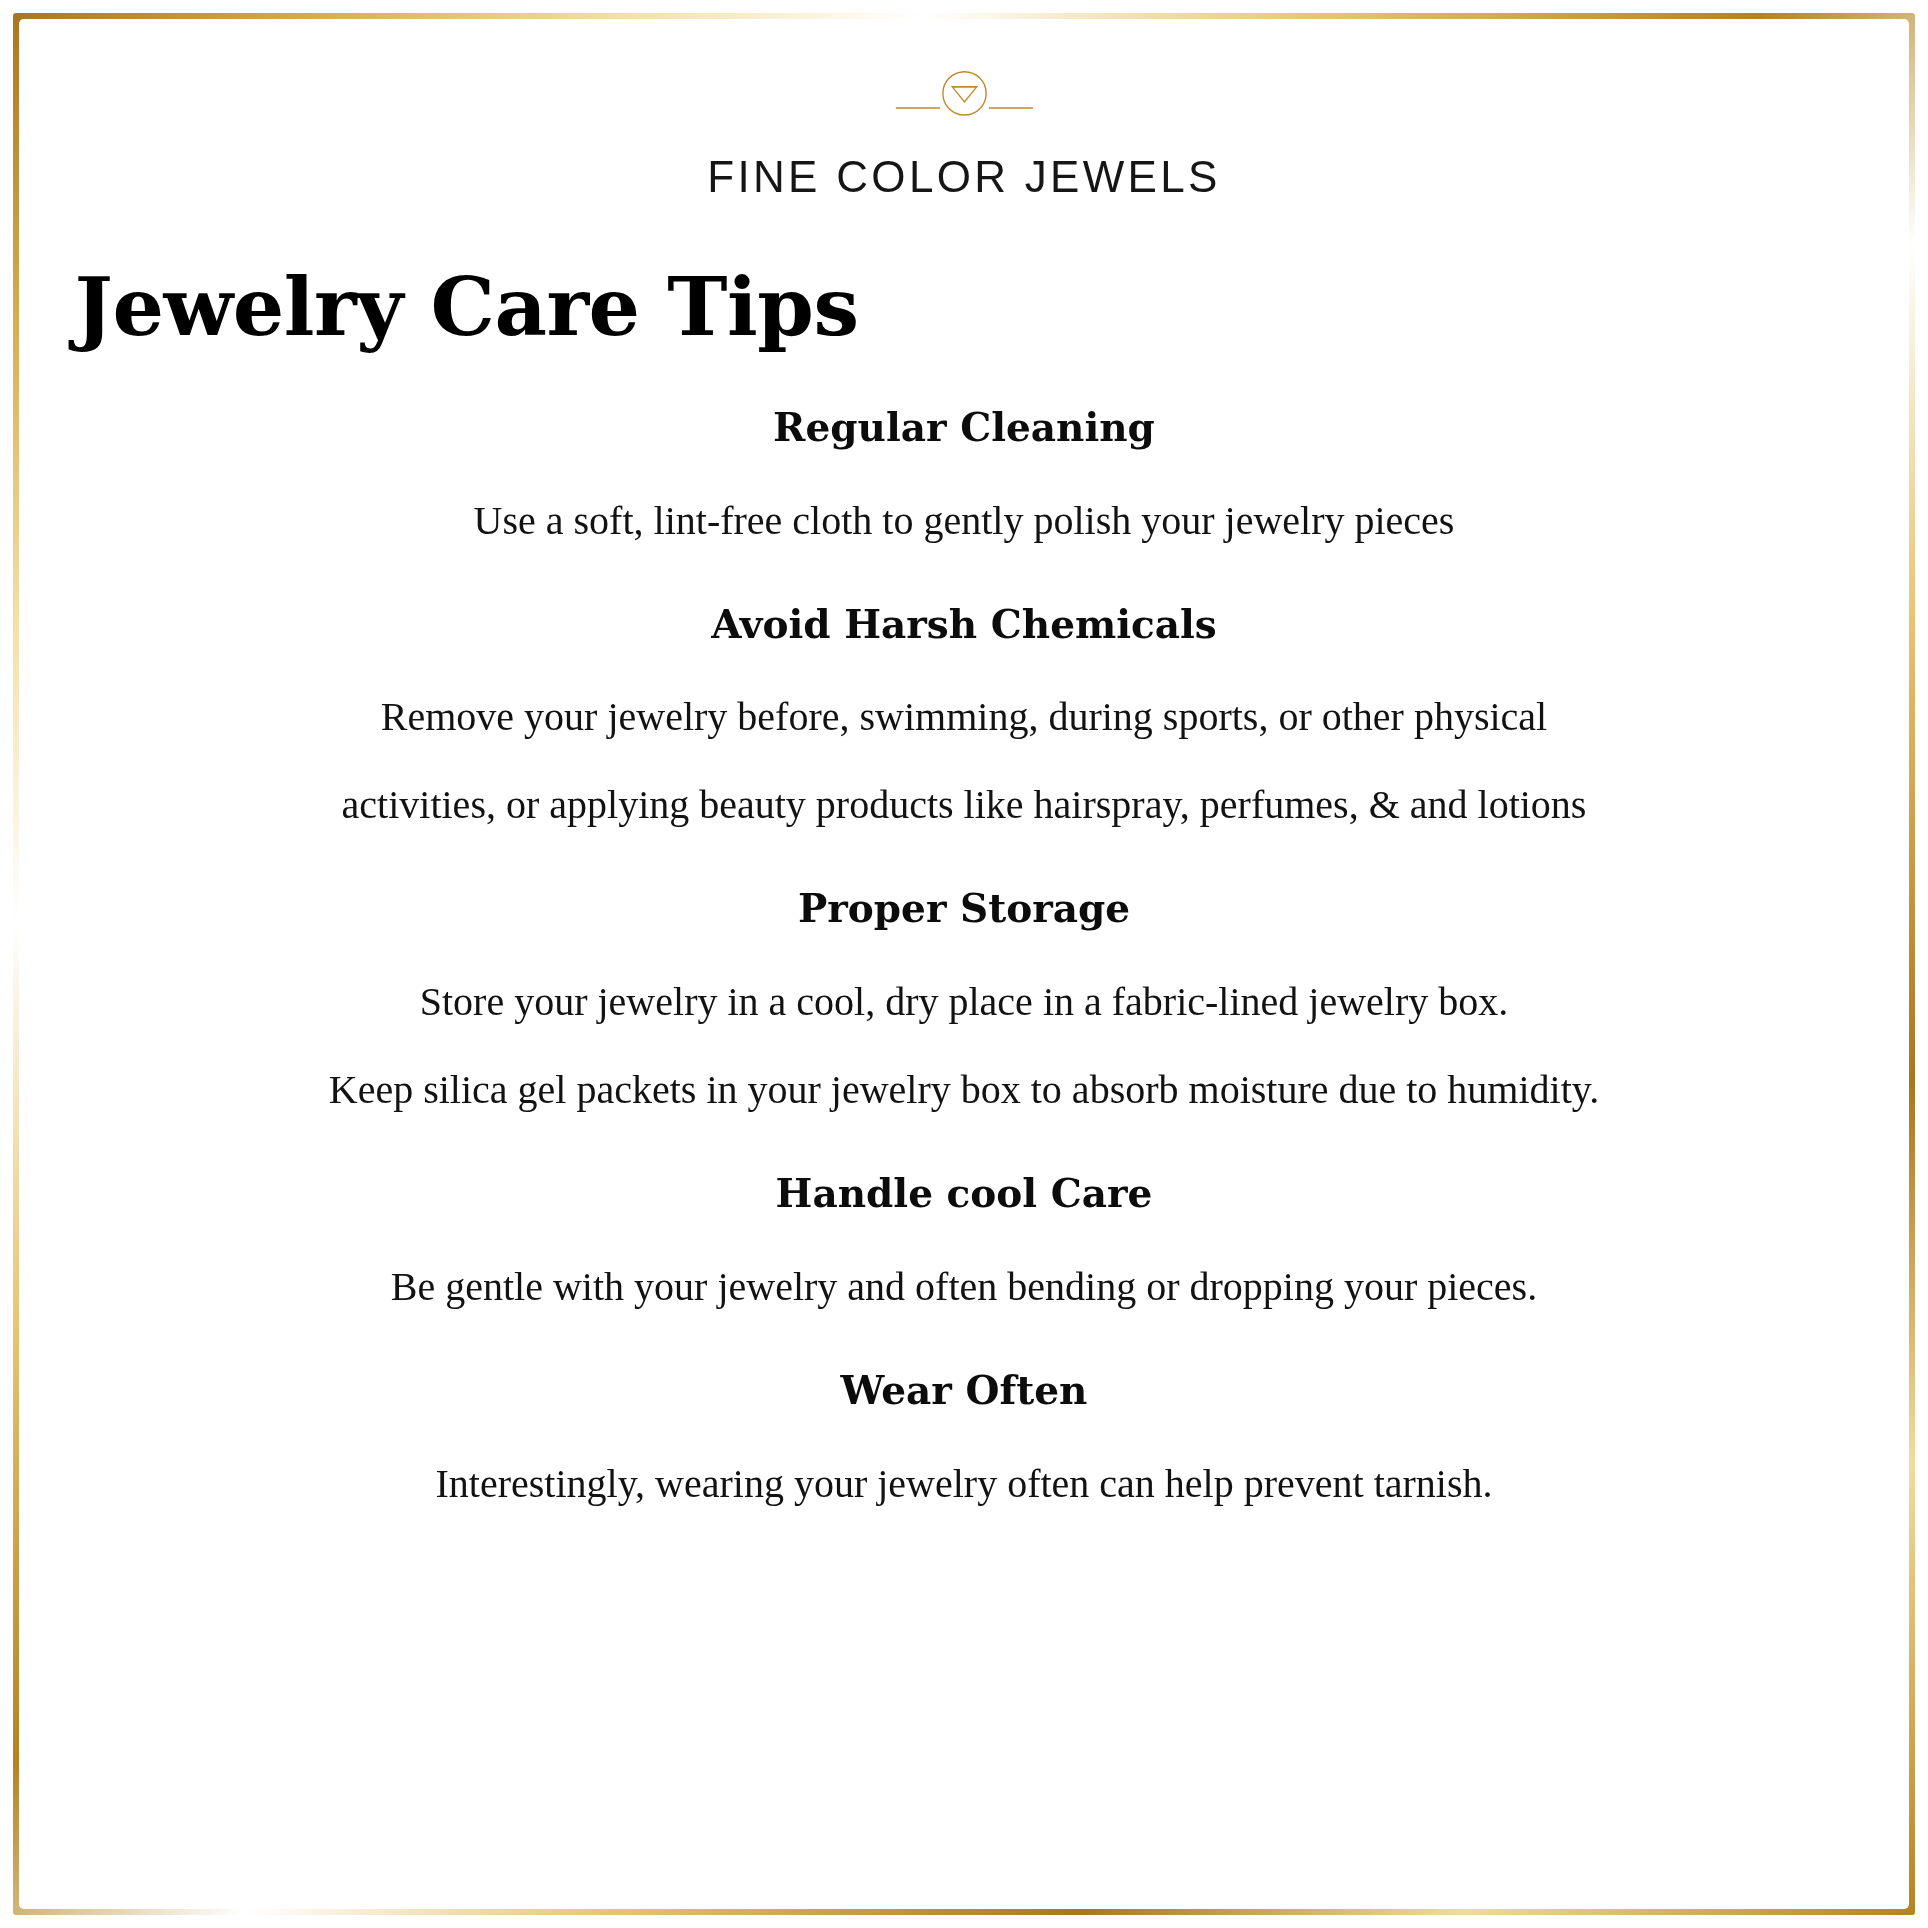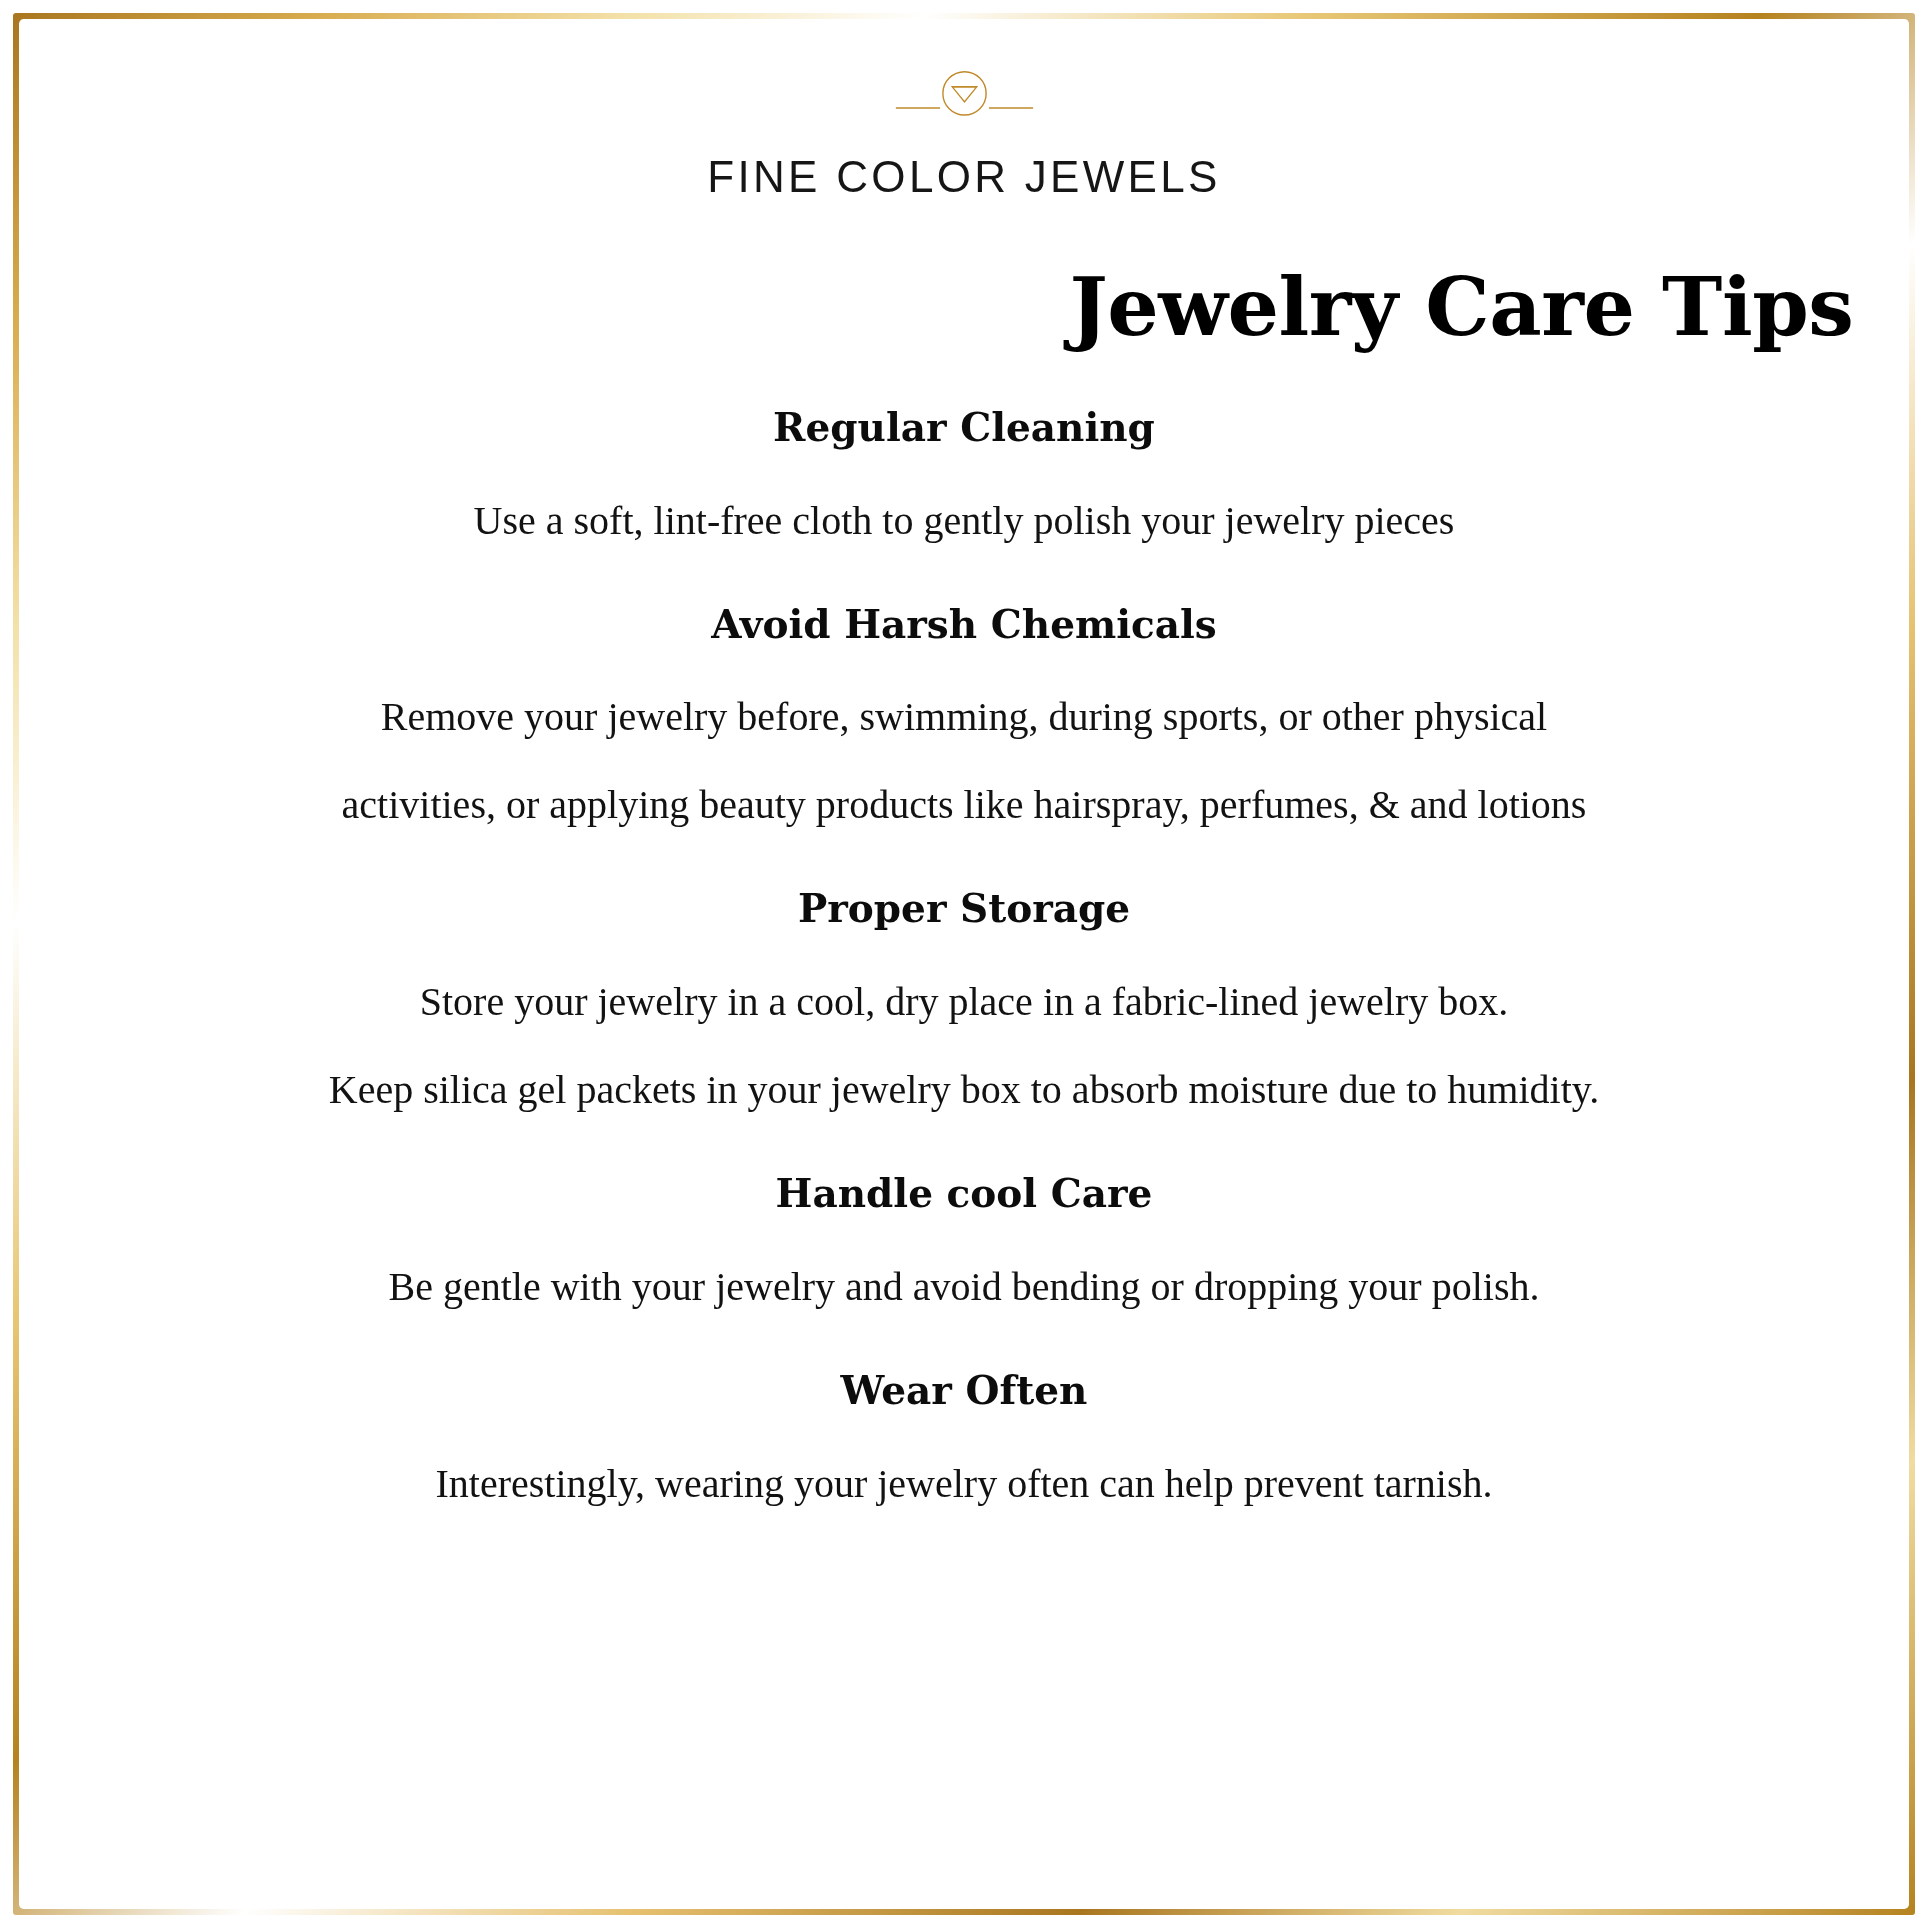--- a/index.html
+++ b/index.html
@@ -72,21 +72,21 @@
     font-family: "Liberation Sans", sans-serif;
     font-size: 44px;
     letter-spacing: 3.3px;
     color: #161616;
     font-weight: 400;
   }
 
   
   .title {
     margin-top: 62px;
-    text-align: right;
+    text-align: left;
     font-family: "DejaVu Serif", serif;
     font-weight: 700;
     font-size: 81px;
     letter-spacing: -0.5px;
     color: #000000;
     line-height: 1.05;
   }
 
   
   .sections {
@@ -166,21 +166,21 @@
           <div class="section-line">Store your jewelry in a cool, dry place in a fabric-lined jewelry box.</div>
           <div class="gap-sm"></div>
           <div class="section-line">Keep silica gel packets in your jewelry box to absorb moisture due to humidity.</div>
         </div>
 
         <div class="gap-lg"></div>
 
         <div class="section">
           <div class="section-heading">Handle cool Care</div>
           <div class="gap-md"></div>
-          <div class="section-line">Be gentle with your jewelry and avoid bending or dropping your polish.</div>
+          <div class="section-line">Be gentle with your jewelry and often bending or dropping your pieces.</div>
         </div>
 
         <div class="gap-lg"></div>
 
         <div class="section">
           <div class="section-heading">Wear Often</div>
           <div class="gap-md"></div>
           <div class="section-line">Interestingly, wearing your jewelry often can help prevent tarnish.</div>
           <div class="gap-sm"></div>
         </div>

